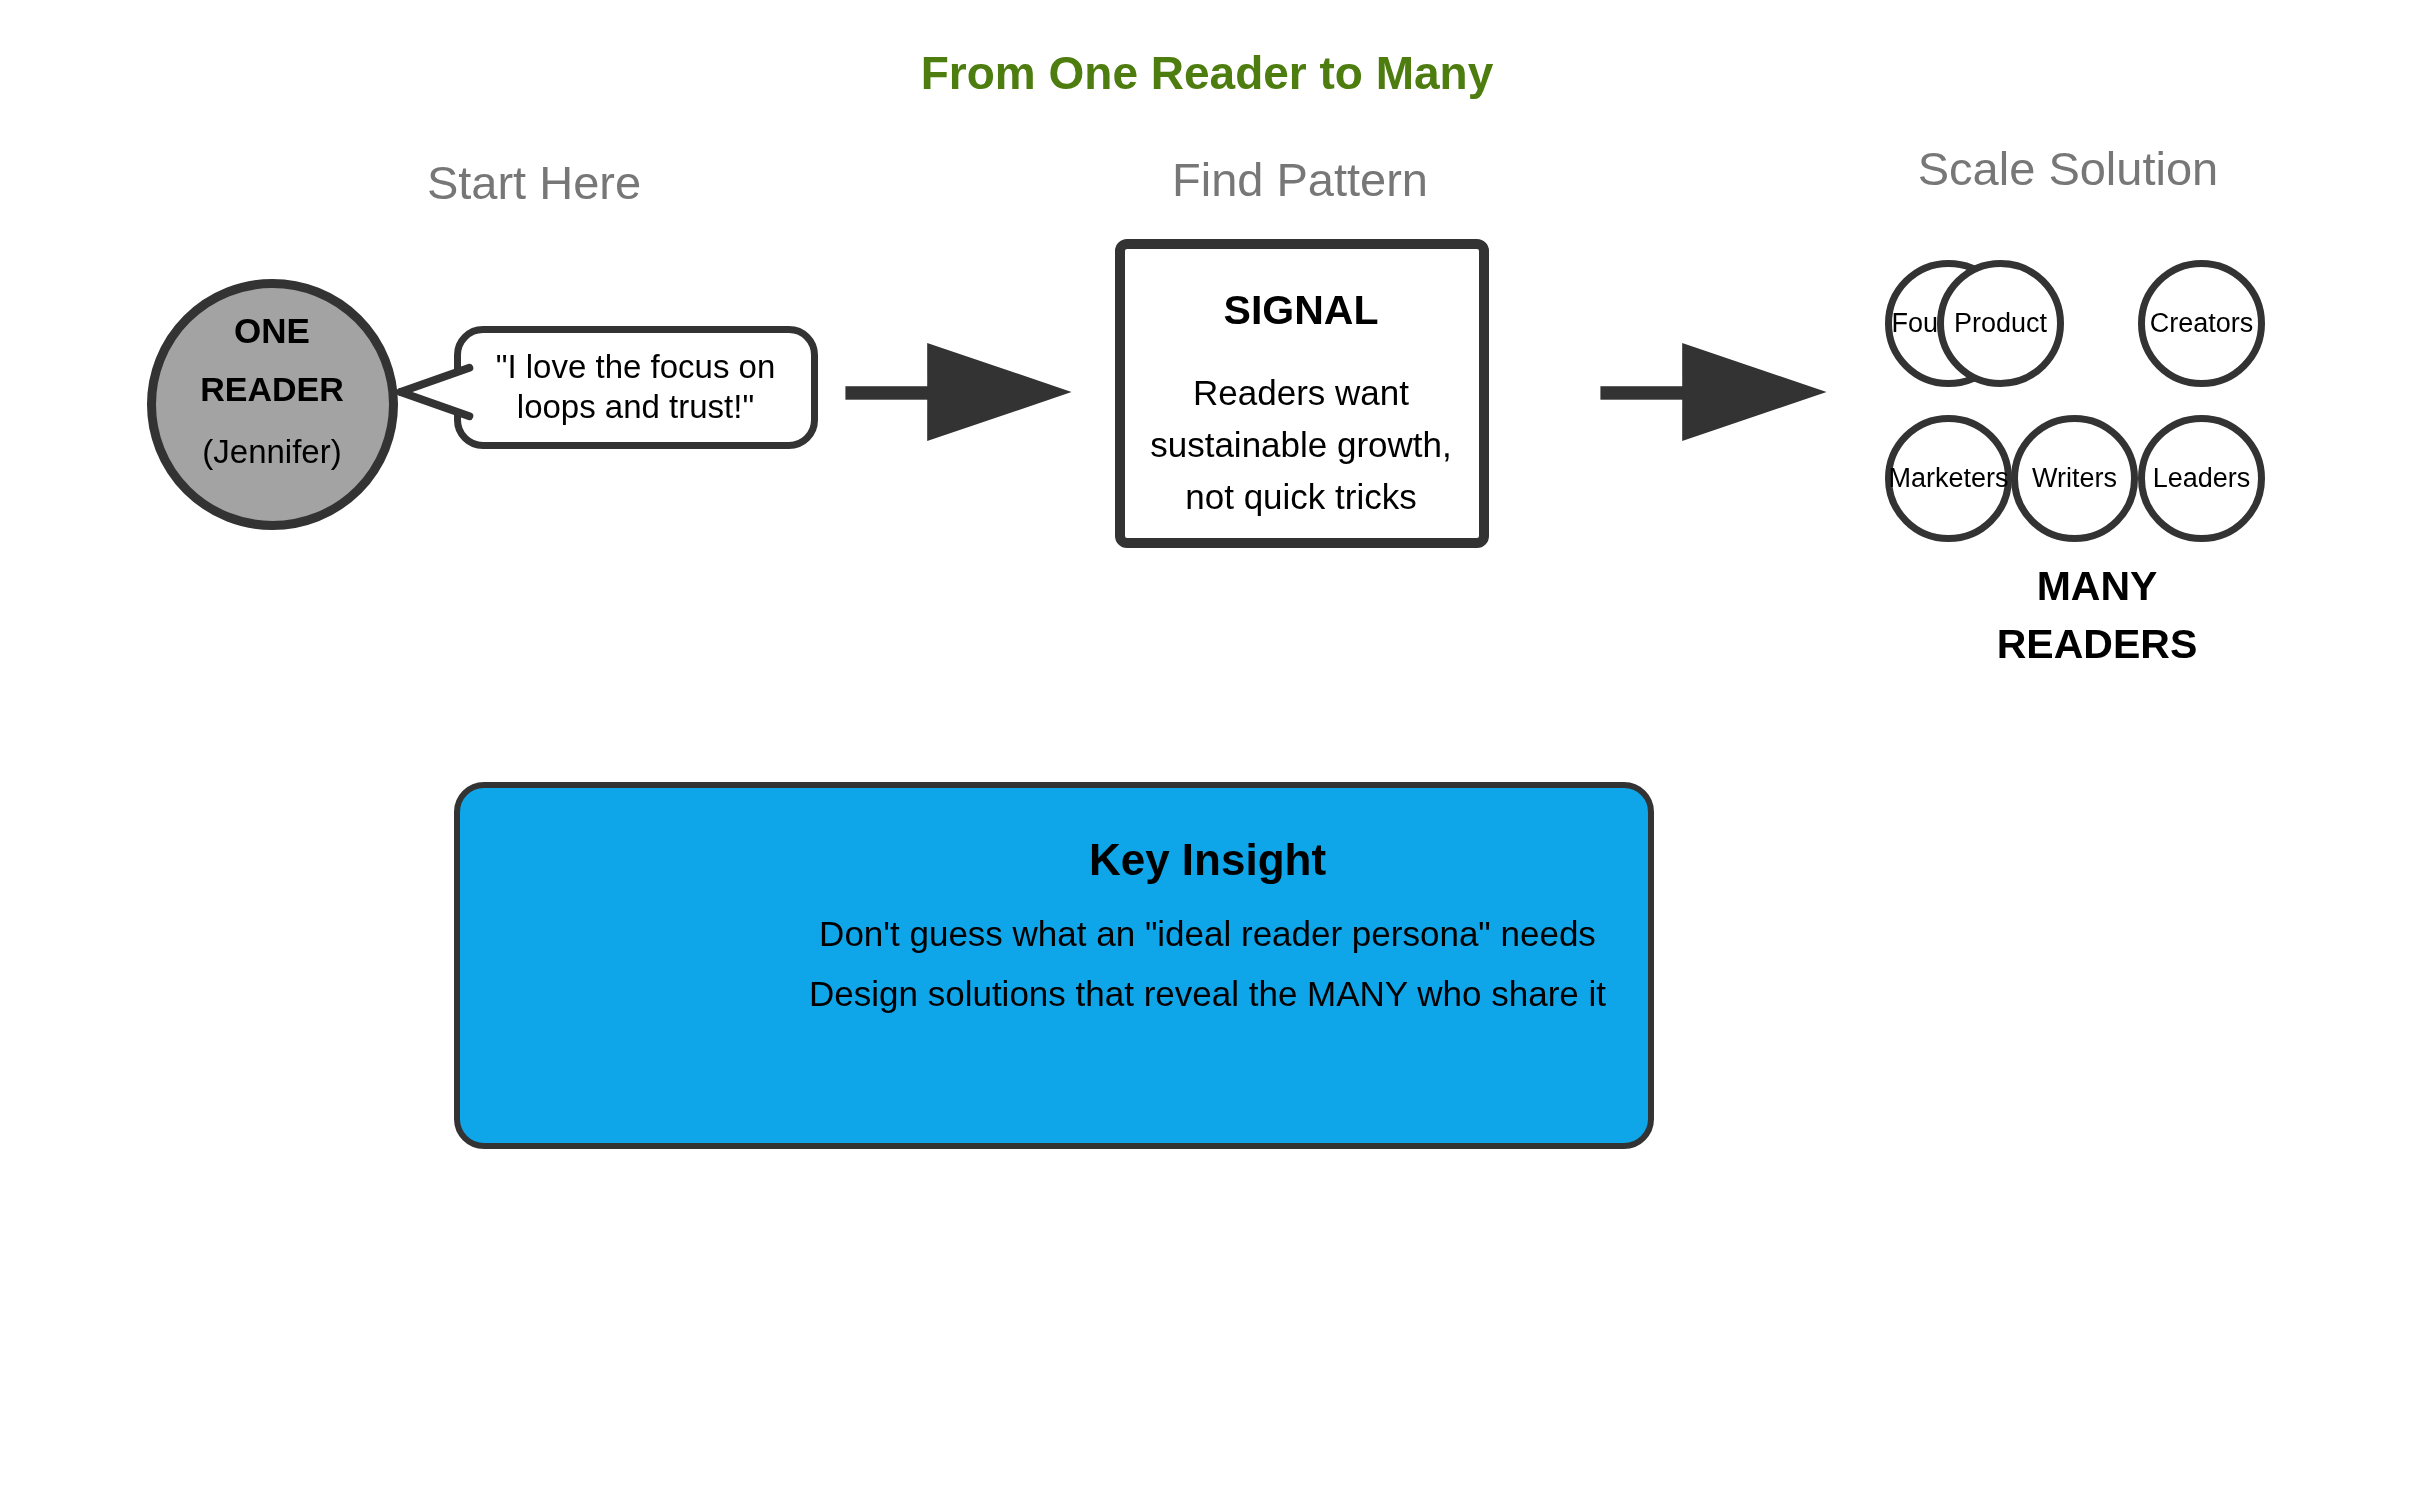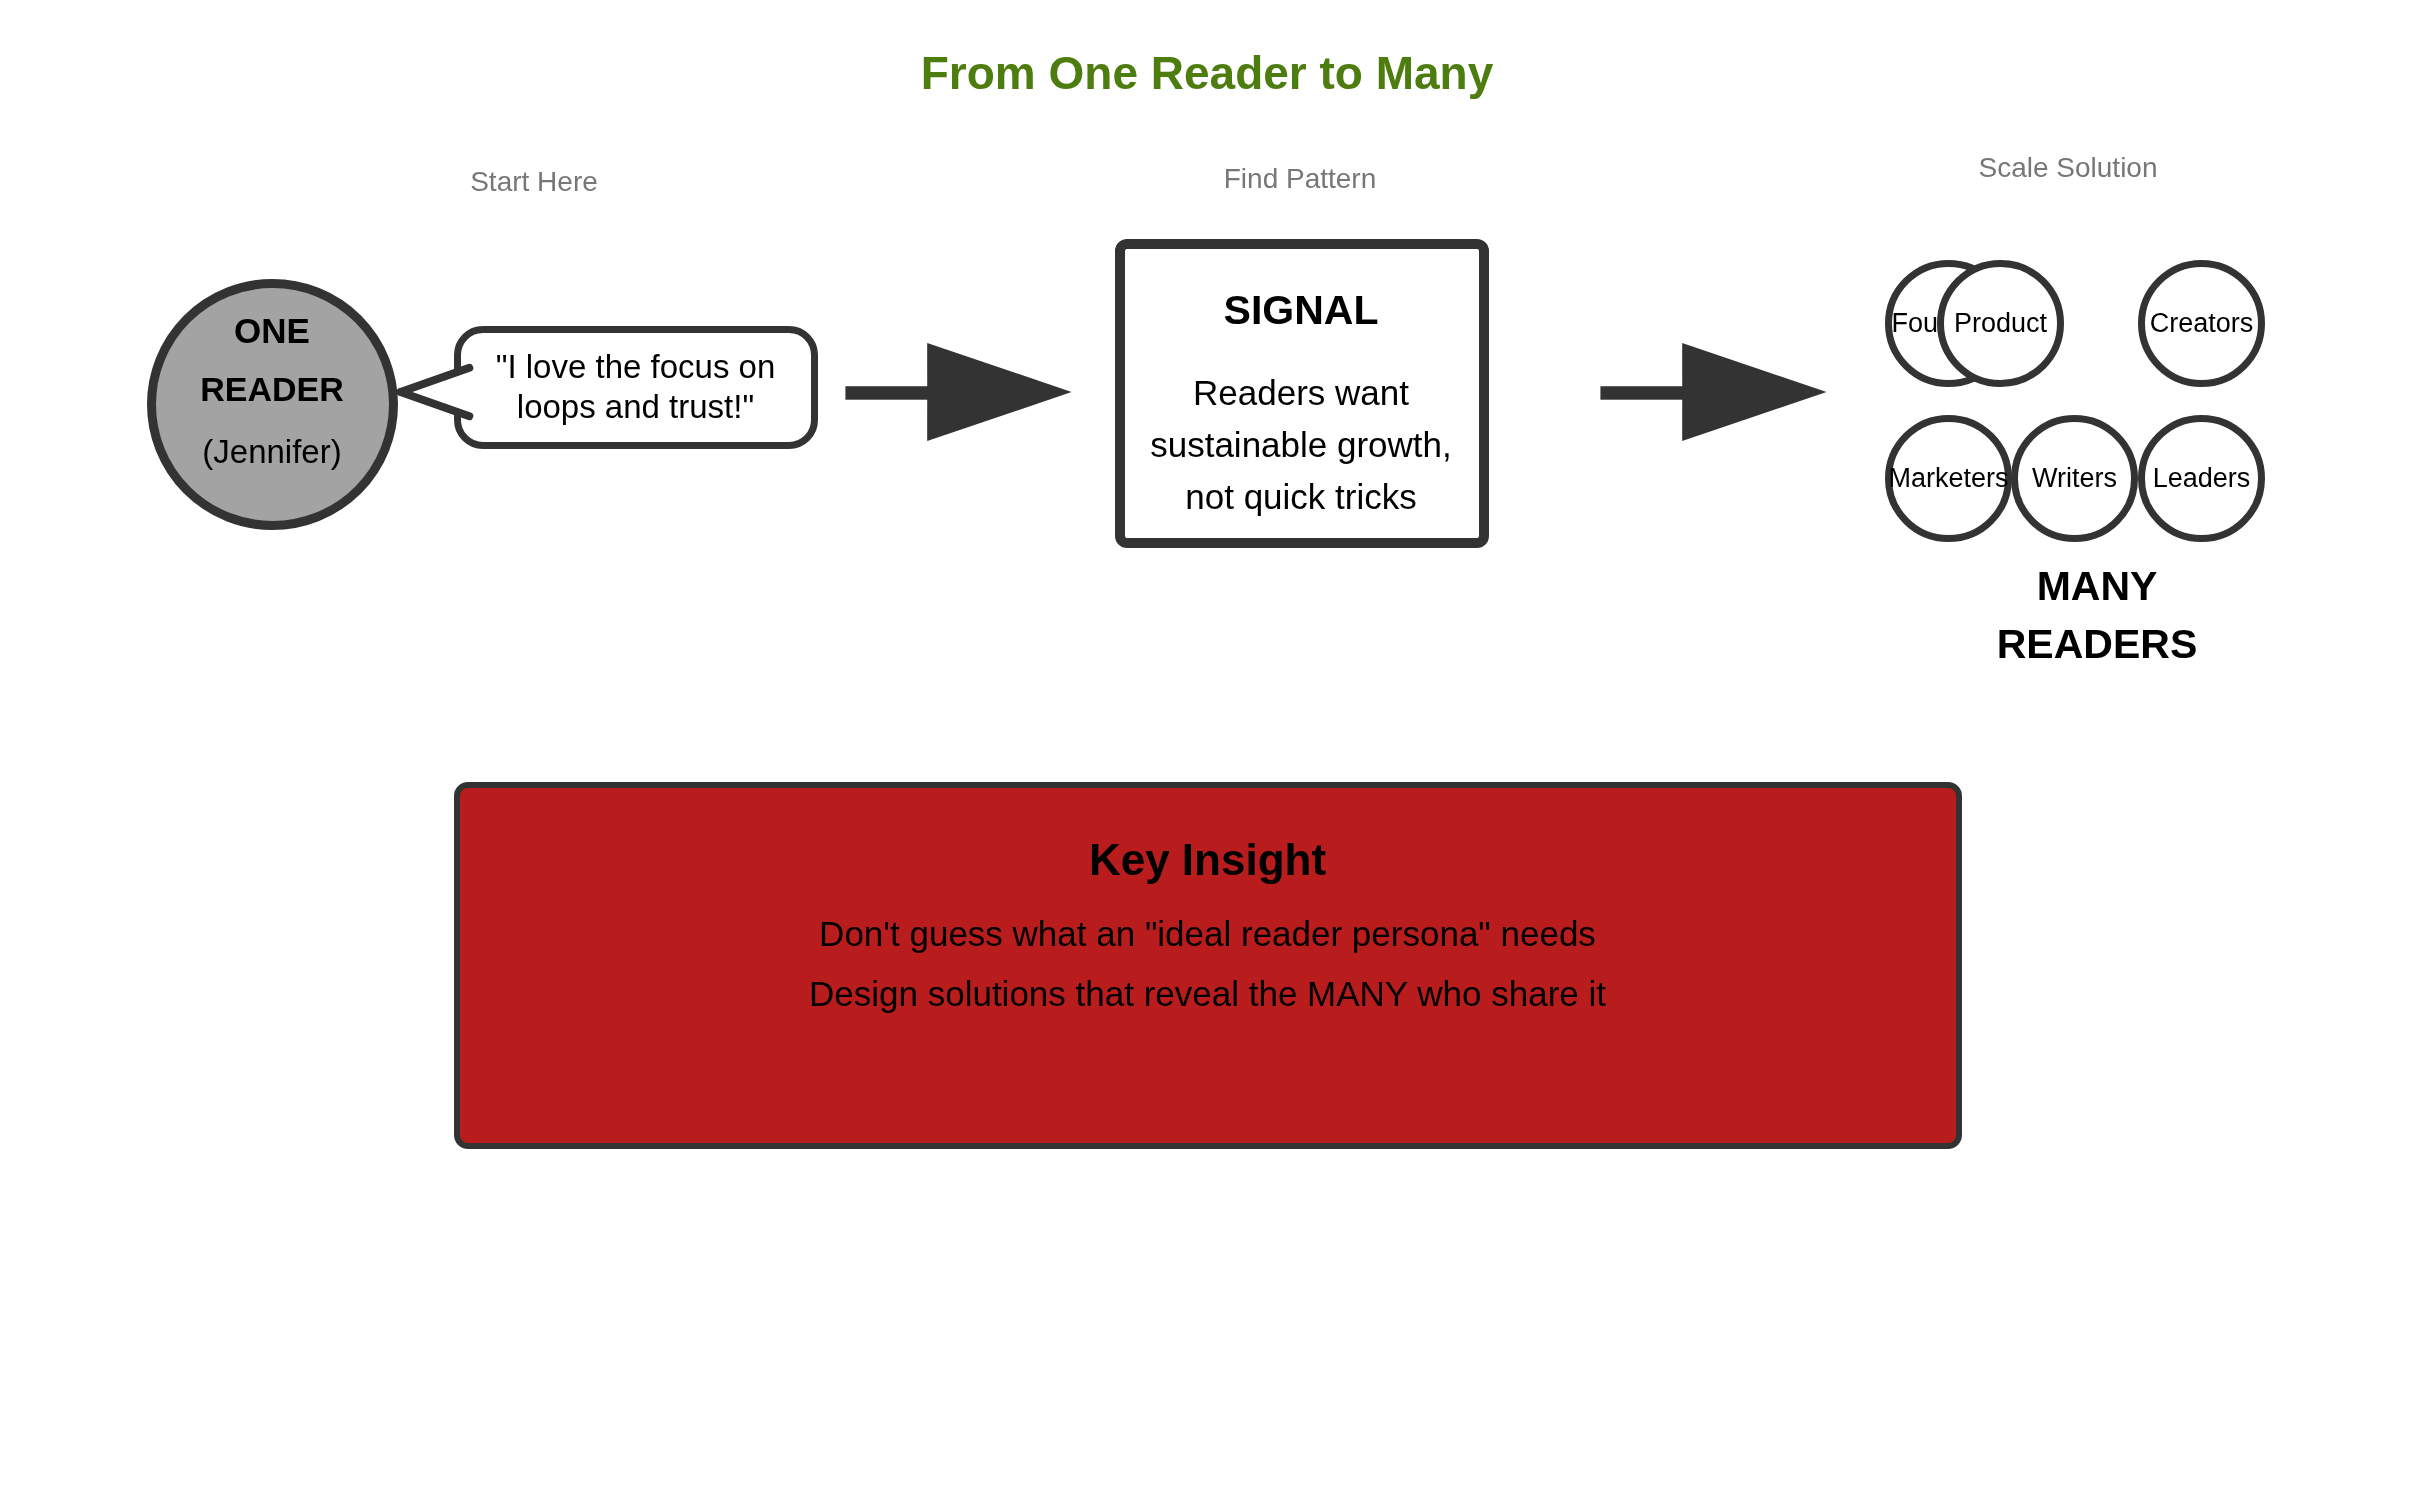--- a/index.html
+++ b/index.html
@@ -6,21 +6,21 @@
   #canvas{
     position:relative;width:2414px;height:1508px;background:#ffffff;overflow:hidden;
     font-family:"Liberation Sans","DejaVu Sans",sans-serif;color:#000000;
   }
   .abs{position:absolute;}
   .page-title{
     left:0;right:0;top:46px;text-align:center;
     font-size:46px;font-weight:bold;color:#4d7c0f;
   }
   .col-label{
-    font-size:28px;color:#777777;white-space:nowrap;
+    font-size:47px;color:#777777;white-space:nowrap;
     transform:translate(-50%,-50%);
   }
   
   .circle-big{
     left:147px;top:279px;width:251px;height:251px;box-sizing:border-box;
     border:9.7px solid #333333;border-radius:50%;background:#a3a3a3;
   }
   .circle-big .ln{position:absolute;left:0;width:232px;text-align:center;white-space:nowrap;}
   .ln-one{top:19.3px;line-height:48px;font-size:35px;font-weight:bold;}
   .ln-reader{top:77px;line-height:48px;font-size:34px;font-weight:bold;}
@@ -55,22 +55,22 @@
     border:7.7px solid #333333;border-radius:50%;background:#ffffff;
     display:flex;align-items:center;justify-content:center;
     font-size:27px;white-space:nowrap;
   }
   .many-label{
     left:2076px;top:557px;transform:translateX(-50%);
     text-align:center;font-size:41px;font-weight:bold;line-height:58px;white-space:nowrap;margin-left:21px;
   }
   
   .key-box{
-    left:454px;top:782px;width:1508px;height:367px;box-sizing:border-box;
-    border:6.8px solid #333333;border-radius:14px;background:#b91c1c;
+    left:454px;top:782px;width:1200px;height:367px;box-sizing:border-box;
+    border:6.8px solid #333333;border-radius:30px;background:#0ea5e9;
   }
   .key-heading{
     position:absolute;left:0;top:48px;width:1495px;text-align:center;
     font-size:44px;font-weight:bold;line-height:48px;
   }
   .key-lines{
     position:absolute;left:0;top:116px;width:1495px;text-align:center;
     font-size:35px;line-height:60px;white-space:nowrap;
   }
 </style>

